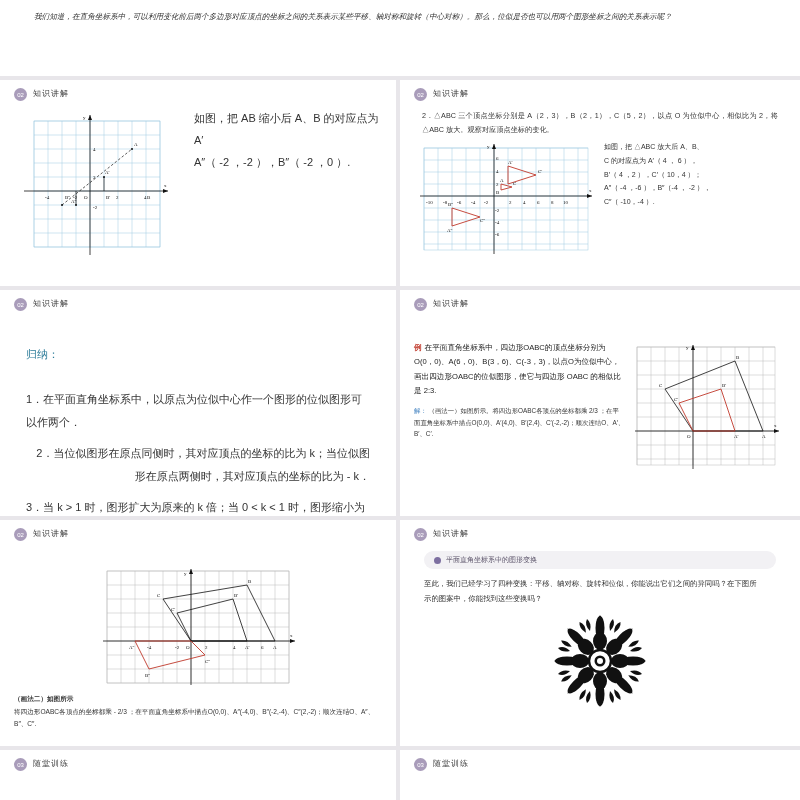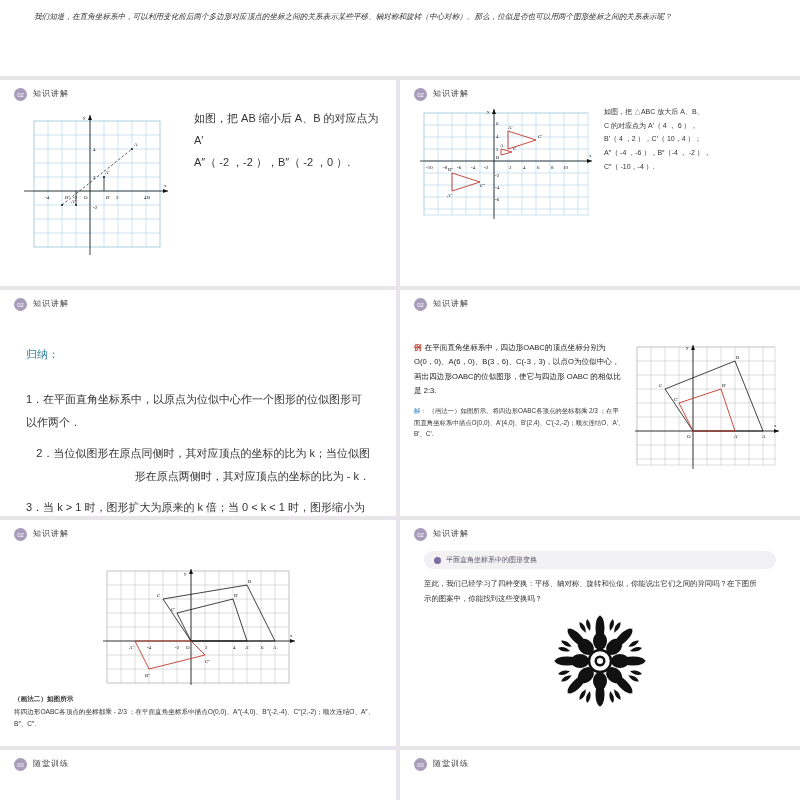--- a/index.html
+++ b/index.html
@@ -167,20 +167,21 @@
         <div>A″（ -2 ，-2 ），B″（ -2 ，0 ）.</div>
       </div>
     </div>
   </div>
 
   <div class="slide h2" style="border-right:none;">
     <div class="hdr">
       <div class="badge">02</div>
       <div class="hdr-title">知识讲解</div>
     </div>
+    <div style="padding:8px 22px 0 22px;font-size:7.2px;line-height:1.9;color:#333;text-align:justify;">2．△ABC 三个顶点坐标分别是 A（2，3），B（2，1），C（5，2），以点 O 为位似中心，相似比为 2，将 △ABC 放大。观察对应顶点坐标的变化。</div>
     <div class="cols" style="padding-top:4px;">
       <div class="col-fig">
         <svg width="180" height="118" viewBox="0 0 180 118">
           <g stroke="#9ec9e0" stroke-width="0.5">
             <rect x="8" y="8" width="164" height="102" fill="#fff"></rect>
             <line x1="8" y1="8" x2="172" y2="8"></line>
               <line x1="8" y1="20" x2="172" y2="20"></line>
             <line x1="8" y1="32" x2="172" y2="32"></line>
               <line x1="8" y1="44" x2="172" y2="44"></line>
             <line x1="8" y1="56" x2="172" y2="56"></line>

